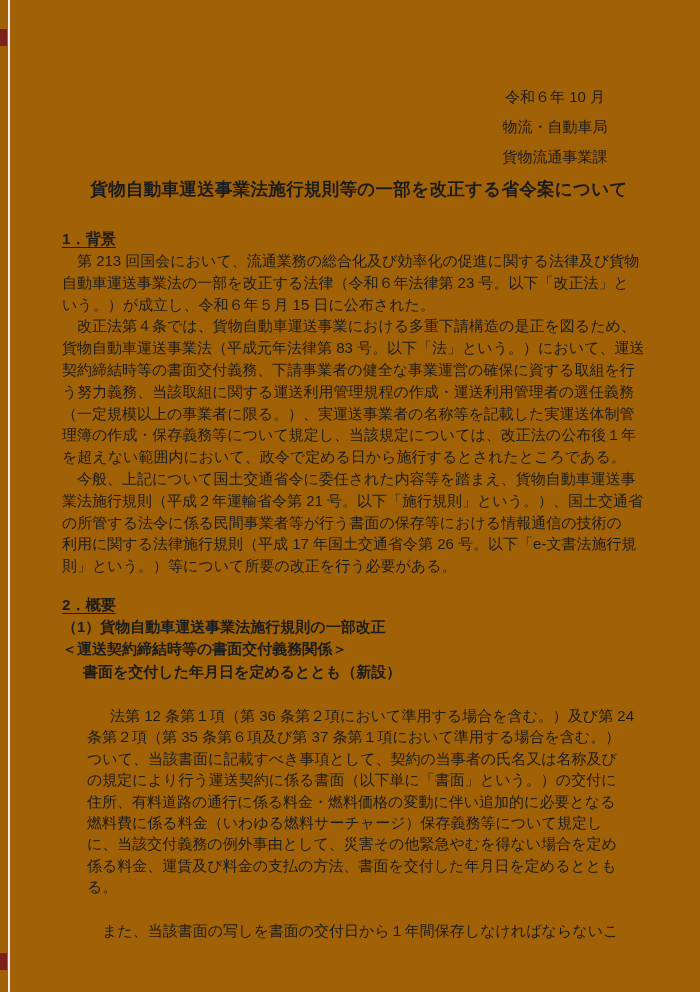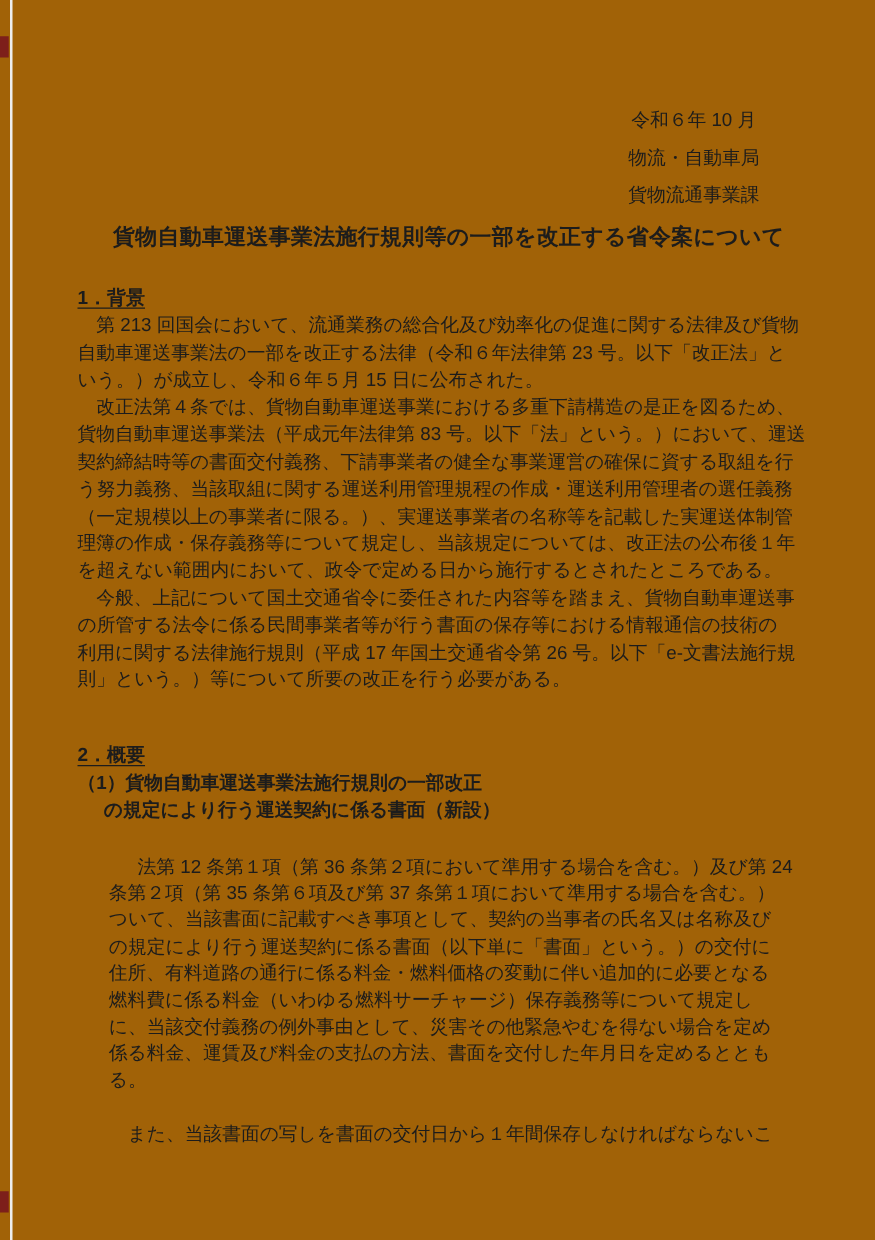--- a/index.html
+++ b/index.html
@@ -85,30 +85,32 @@
         <div class="line">　改正法第４条では、貨物自動車運送事業における多重下請構造の是正を図るため、</div>
         <div class="line">貨物自動車運送事業法（平成元年法律第 83 号。以下「法」という。）において、運送</div>
         <div class="line">契約締結時等の書面交付義務、下請事業者の健全な事業運営の確保に資する取組を行</div>
         <div class="line">う努力義務、当該取組に関する運送利用管理規程の作成・運送利用管理者の選任義務</div>
         <div class="line">（一定規模以上の事業者に限る。）、実運送事業者の名称等を記載した実運送体制管</div>
         <div class="line">理簿の作成・保存義務等について規定し、当該規定については、改正法の公布後１年</div>
         <div class="line">を超えない範囲内において、政令で定める日から施行するとされたところである。</div>
       </div>
     <div class="para">
         <div class="line">　今般、上記について国土交通省令に委任された内容等を踏まえ、貨物自動車運送事</div>
+        <div class="line">業法施行規則（平成２年運輸省令第 21 号。以下「施行規則」という。）、国土交通省</div>
         <div class="line">の所管する法令に係る民間事業者等が行う書面の保存等における情報通信の技術の</div>
         <div class="line">利用に関する法律施行規則（平成 17 年国土交通省令第 26 号。以下「e-文書法施行規</div>
         <div class="line">則」という。）等について所要の改正を行う必要がある。</div>
       </div>
   </section>
 
   <section class="sec sec2">
     <h2 class="sec-heading">2．概要</h2>
     <div class="subheading sub1">（1）貨物自動車運送事業法施行規則の一部改正</div>
-    <div class="subheading item">の規定により行う運送契約に係る書面（新設）</div>
+    <div class="subheading sub2">＜運送契約締結時等の書面交付義務関係＞</div>
+    <div class="subheading item">書面を交付した年月日を定めるととも（新設）</div>
     <div class="para body2 first-indent-extra">
         <div class="line">　法第 12 条第１項（第 36 条第２項において準用する場合を含む。）及び第 24</div>
         <div class="line">条第２項（第 35 条第６項及び第 37 条第１項において準用する場合を含む。）</div>
         <div class="line">ついて、当該書面に記載すべき事項として、契約の当事者の氏名又は名称及び</div>
         <div class="line">の規定により行う運送契約に係る書面（以下単に「書面」という。）の交付に</div>
         <div class="line">住所、有料道路の通行に係る料金・燃料価格の変動に伴い追加的に必要となる</div>
         <div class="line">燃料費に係る料金（いわゆる燃料サーチャージ）保存義務等について規定し</div>
         <div class="line">に、当該交付義務の例外事由として、災害その他緊急やむを得ない場合を定め</div>
         <div class="line">係る料金、運賃及び料金の支払の方法、書面を交付した年月日を定めるととも</div>
         <div class="line">る。</div>

